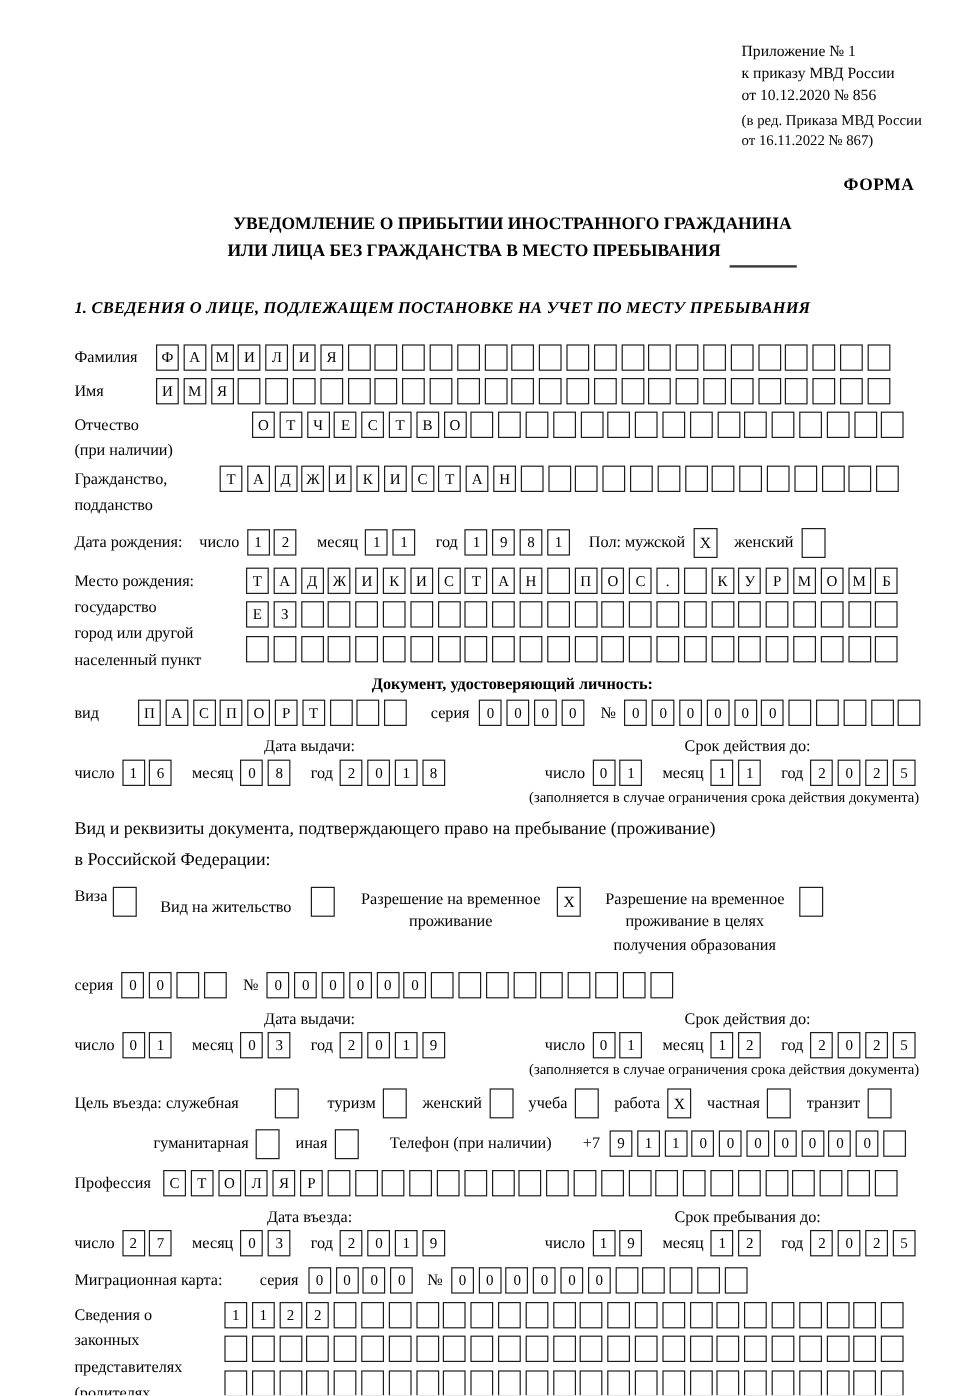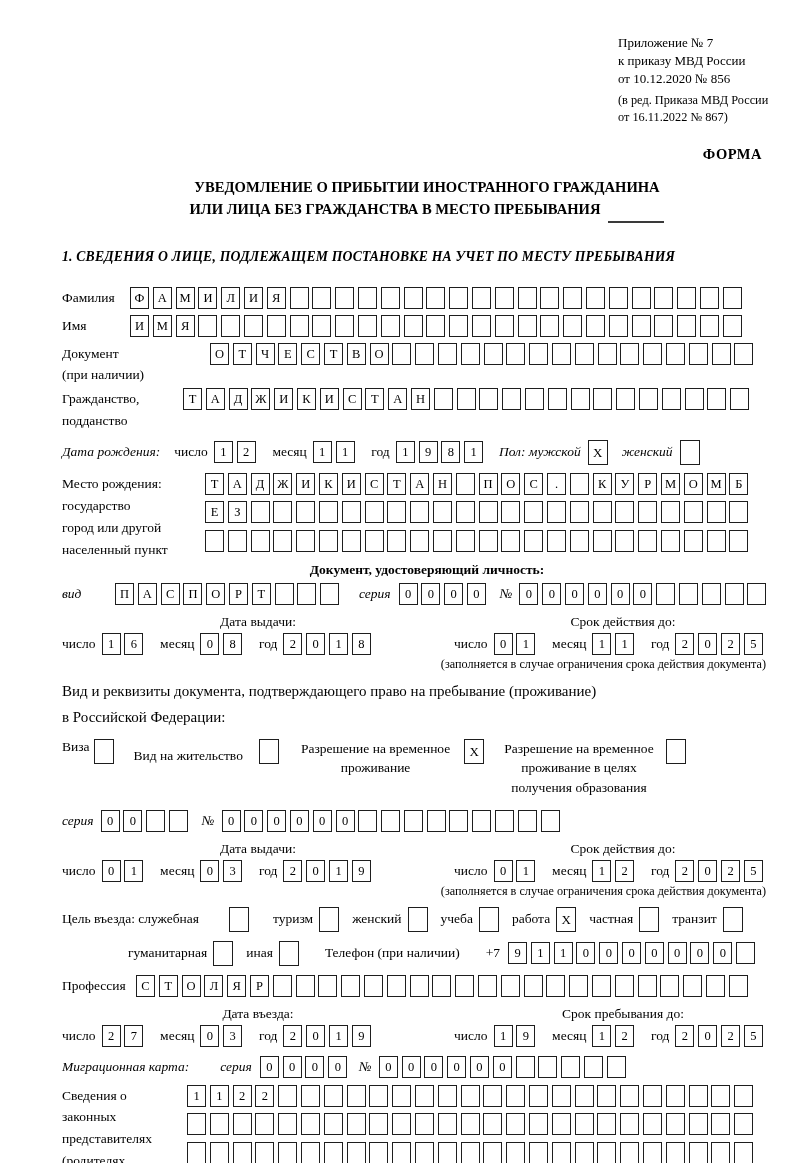--- a/index.html
+++ b/index.html
@@ -13,21 +13,21 @@
   .uline{display:inline-block;width:56px;border-bottom:2px solid #3a3a3a;margin-left:8px;}
   .sec{font-weight:bold;font-size:13.7px;margin-top:26px;white-space:nowrap;letter-spacing:.2px;font-style:italic;}
   .frow{display:flex;align-items:flex-start;margin-top:6px;}
   .lbl{font-size:13.5px;line-height:1.62;flex-shrink:0;}
   .boxes,.bxrow{white-space:nowrap;}
   .bxrow{margin-bottom:6.5px;}
   .box{display:inline-block;width:17px;height:20px;border:1.6px solid #1e1e1e;margin-right:3.8px;
        text-align:center;font-size:12.5px;line-height:20px;vertical-align:middle;background:#fff;}
   .cb{width:18px;height:23px;line-height:23px;font-size:13px;margin-right:0;}
   .inline{display:flex;align-items:center;font-size:13.5px;}
-  .inline .t{margin:0 7px 0 0;font-style:italic;}
+  .inline .t{margin:0 7px 0 0;}
   .dates{display:flex;margin-top:9px;}
   .dleft{width:392px;}
   .dright{flex:1;}
   .dhead{font-size:13.5px;text-align:center;margin-bottom:3px;}
   .dgroup{display:flex;align-items:center;white-space:nowrap;}
   .dgroup .dlbl{font-size:13.5px;margin:0 6px 0 13px;}
   .dgroup .dlbl:first-child{margin-left:0;}
   .note{font-size:12.2px;text-align:right;padding-right:26px;margin-top:2px;}
   .plain{font-size:15px;margin-top:8px;line-height:1.55;}
   .vrow{display:flex;align-items:flex-start;margin-top:10px;font-size:13.5px;}
@@ -36,21 +36,21 @@
   .checks{display:flex;align-items:center;flex-wrap:nowrap;}
   .clabel{font-size:13.5px;margin:0 6px 0 13px;}
   .clabel:first-child{margin-left:0;}
 </style>
 </head>
 <body>
 
 <div class="doc">
 
   <div class="refblock">
-    <div>Приложение № 7</div>
+    <div>Приложение № 1</div>
     <div>к приказу МВД России</div>
     <div>от 10.12.2020 № 856</div>
     <div class="sub gap">(в ред. Приказа МВД России</div>
     <div class="sub">от 16.11.2022 № 867)</div>
   </div>
 
   <div class="forma">ФОРМА</div>
 
   <div class="title">
     <div>УВЕДОМЛЕНИЕ О ПРИБЫТИИ ИНОСТРАННОГО ГРАЖДАНИНА</div>
@@ -64,21 +64,21 @@
     <div class="boxes"><span class="box">Ф</span><span class="box">А</span><span class="box">М</span><span class="box">И</span><span class="box">Л</span><span class="box">И</span><span class="box">Я</span><span class="box"></span><span class="box"></span><span class="box"></span><span class="box"></span><span class="box"></span><span class="box"></span><span class="box"></span><span class="box"></span><span class="box"></span><span class="box"></span><span class="box"></span><span class="box"></span><span class="box"></span><span class="box"></span><span class="box"></span><span class="box"></span><span class="box"></span><span class="box"></span><span class="box"></span><span class="box"></span></div>
   </div>
 
   <div class="frow">
     <div class="lbl" style="width:68px;">Имя</div>
     <div class="boxes"><span class="box">И</span><span class="box">М</span><span class="box">Я</span><span class="box"></span><span class="box"></span><span class="box"></span><span class="box"></span><span class="box"></span><span class="box"></span><span class="box"></span><span class="box"></span><span class="box"></span><span class="box"></span><span class="box"></span><span class="box"></span><span class="box"></span><span class="box"></span><span class="box"></span><span class="box"></span><span class="box"></span><span class="box"></span><span class="box"></span><span class="box"></span><span class="box"></span><span class="box"></span><span class="box"></span><span class="box"></span></div>
   </div>
 
   <div class="frow">
     <div class="lbl" style="width:148px;">
-      <div>Документ</div>
+      <div>Отчество</div>
       <div>(при наличии)</div>
     </div>
     <div class="boxes"><span class="box">О</span><span class="box">Т</span><span class="box">Ч</span><span class="box">Е</span><span class="box">С</span><span class="box">Т</span><span class="box">В</span><span class="box">О</span><span class="box"></span><span class="box"></span><span class="box"></span><span class="box"></span><span class="box"></span><span class="box"></span><span class="box"></span><span class="box"></span><span class="box"></span><span class="box"></span><span class="box"></span><span class="box"></span><span class="box"></span><span class="box"></span><span class="box"></span><span class="box"></span></div>
   </div>
 
   <div class="frow" style="margin-top:2px;">
     <div class="lbl" style="width:121px;">
       <div>Гражданство,</div>
       <div>подданство</div>
     </div>

